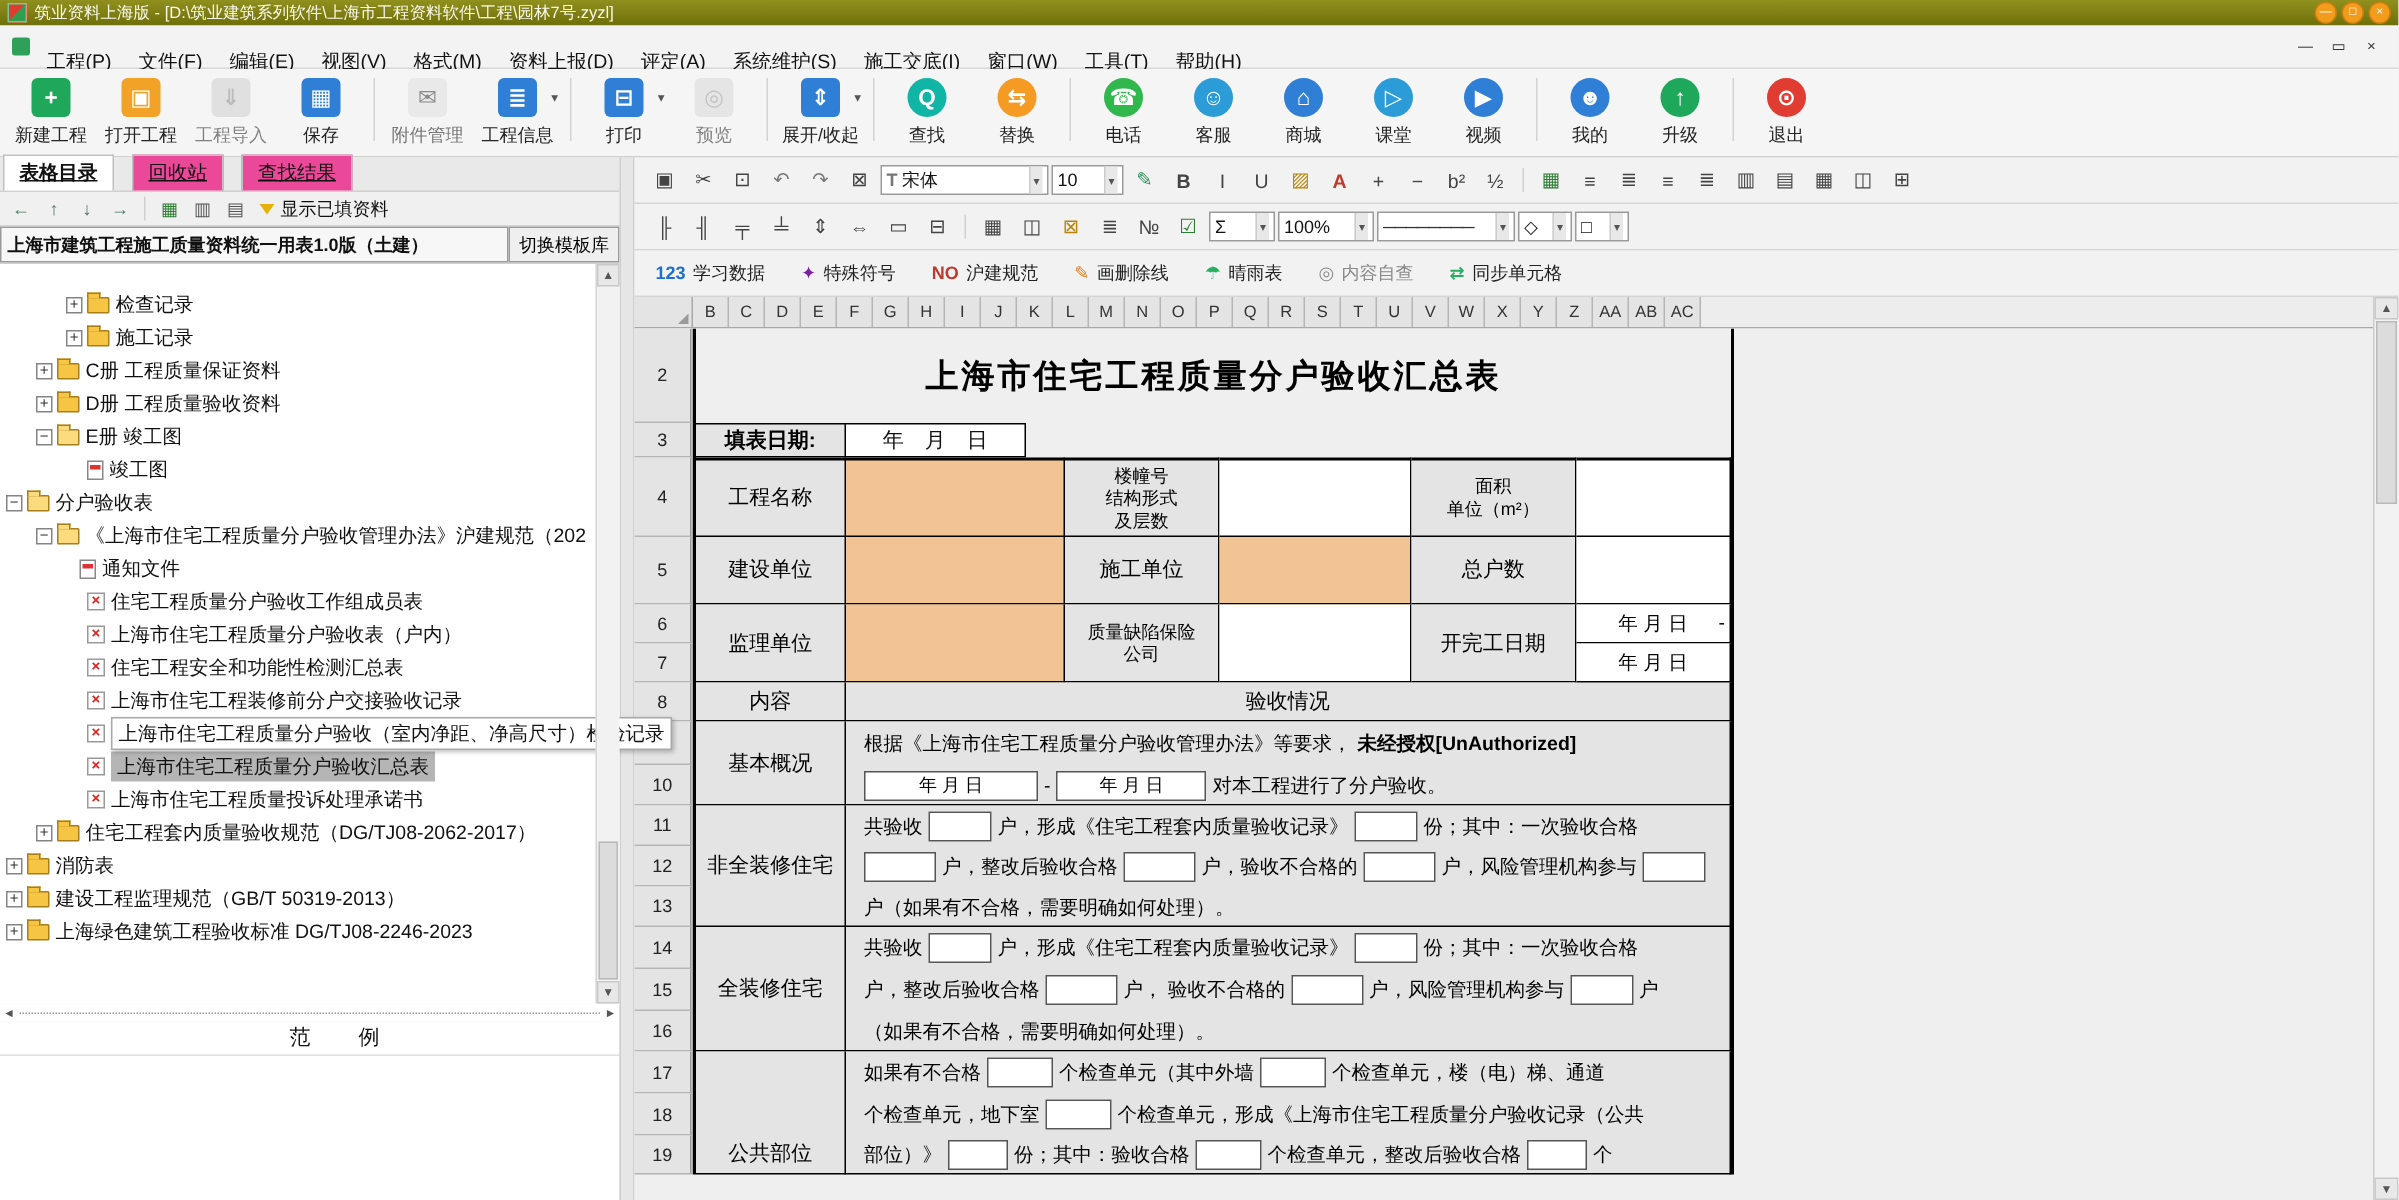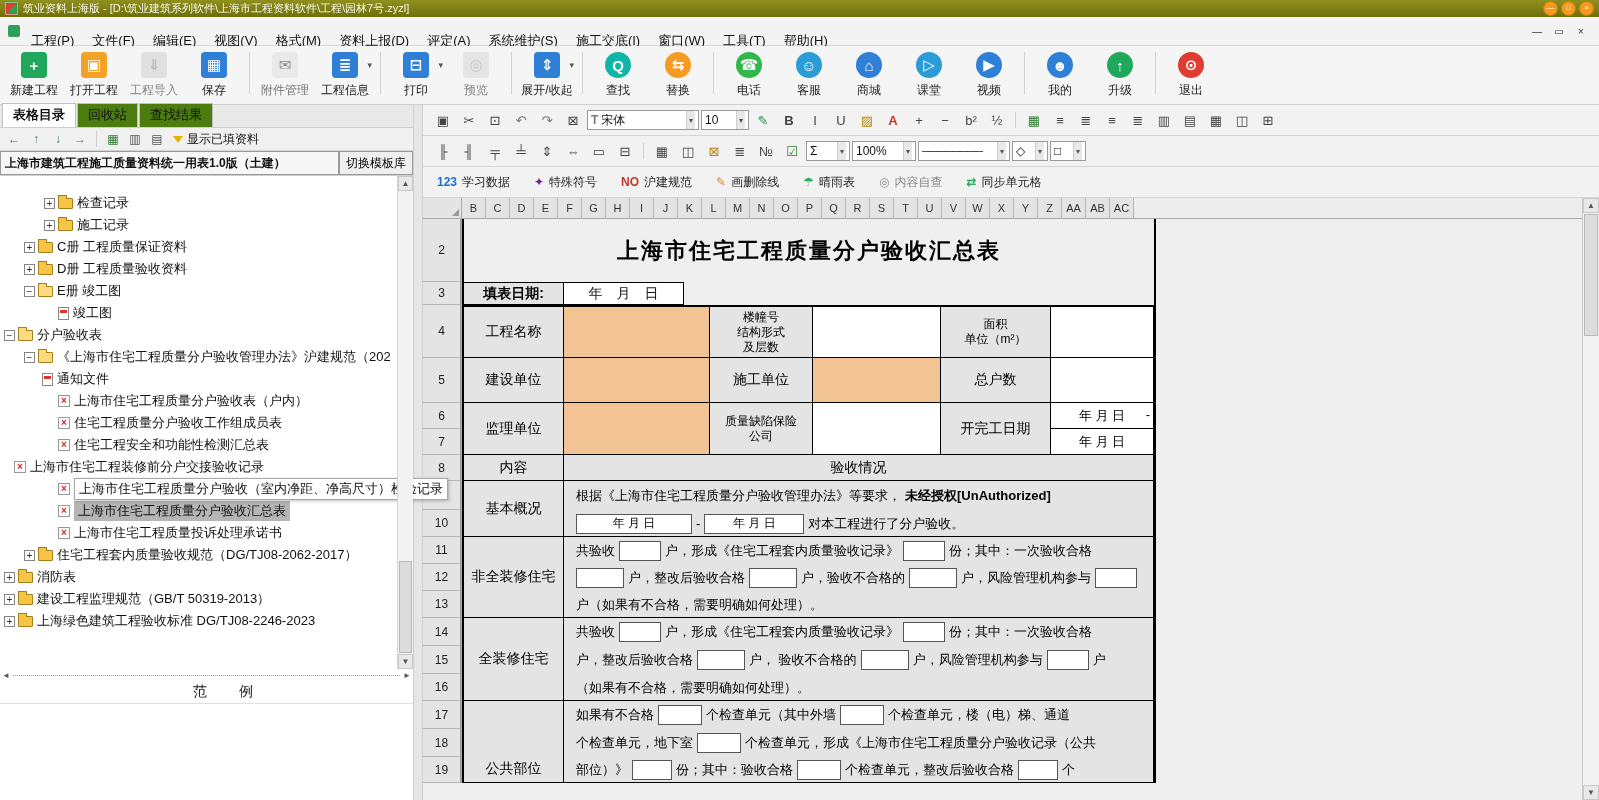--- a/index.html
+++ b/index.html
@@ -32,22 +32,22 @@
   .tb-ar{position:absolute;top:14px;right:3px;font-size:9px;color:#555;}
   .tsep{width:1px;background:#d2d2d2;height:42px;margin:6px 5px 0;flex:none;align-self:flex-start;}
 
   
   .main{flex:1;display:flex;min-height:0;}
   .left{width:413px;flex:none;display:flex;flex-direction:column;background:#f0f0f0;min-height:0;overflow:visible;}
   .splitter{width:8px;flex:none;background:#e6e6e6;border-left:1px solid #cfcfcf;border-right:1px solid #cfcfcf;}
   .right{flex:1;display:flex;flex-direction:column;min-width:0;min-height:0;}
 
   
-  .ltabs{height:22px;flex:none;display:flex;align-items:flex-end;background:#e9e9e9;border-bottom:1px solid #cfcfcf;padding-left:2px;gap:1px;font-size:13px;}
-  .ltab{padding:2px 10px 3px;background:#4d7c0f;border:1px solid #c0c0c0;border-bottom:0;white-space:nowrap;}
+  .ltabs{height:22px;flex:none;display:flex;align-items:flex-end;background:#e9e9e9;border-bottom:1px solid #cfcfcf;padding-left:2px;gap:12px;font-size:13px;text-decoration:underline;}
+  .ltab{padding:2px 10px 3px;background:#ec4899;border:1px solid #c0c0c0;border-bottom:0;white-space:nowrap;}
   .ltab.active{background:#fff;font-weight:bold;}
 
   
   .navrow{height:22px;flex:none;display:flex;align-items:center;background:#f0f0f0;border-bottom:1px solid #d5d5d5;padding:0 4px;gap:2px;font-size:12px;}
   .nbtn{width:18px;height:18px;display:inline-flex;align-items:center;justify-content:center;font-size:12px;color:#4c7a62;border:1px solid transparent;}
   .fgrp{display:inline-flex;align-items:center;gap:2px;}
   .fsep{width:1px;height:16px;background:#cfcfcf;margin:0 4px;flex:none;}
   .filter{display:inline-flex;align-items:center;gap:4px;padding:0 4px;white-space:nowrap;}
   .funnel{width:0;height:0;border-left:5px solid transparent;border-right:5px solid transparent;border-top:7px solid #e6b10a;}
 
@@ -326,41 +326,41 @@
         <div class="trow" style="padding-left:4px">
             <span class="exp">−</span>
             <span class="ic ic-folder-open"></span>
             <span class="tl">分户验收表</span>
           </div>
         <div class="trow" style="padding-left:24px">
             <span class="exp">−</span>
             <span class="ic ic-folder-open"></span>
             <span class="tl">《上海市住宅工程质量分户验收管理办法》沪建规范（202</span>
           </div>
-        <div class="trow" style="padding-left:28px">
+        <div class="trow" style="padding-left:39px">
             <span class="exp"></span>
             <span class="ic ic-doc"></span>
             <span class="tl">通知文件</span>
           </div>
         <div class="trow" style="padding-left:44px">
             <span class="exp"></span>
             <span class="ic ic-form"></span>
+            <span class="tl">住宅工程质量分户验收工作组成员表</span>
+          </div>
+        <div class="trow" style="padding-left:44px">
+            <span class="exp"></span>
+            <span class="ic ic-form"></span>
             <span class="tl">上海市住宅工程质量分户验收表（户内）</span>
-          </div>
-        <div class="trow" style="padding-left:44px">
-            <span class="exp"></span>
-            <span class="ic ic-form"></span>
-            <span class="tl">住宅工程质量分户验收工作组成员表</span>
           </div>
         <div class="trow" style="padding-left:44px">
             <span class="exp"></span>
             <span class="ic ic-form"></span>
             <span class="tl">住宅工程安全和功能性检测汇总表</span>
           </div>
-        <div class="trow" style="">
+        <div class="trow" style="padding-left:44px">
             <span class="exp"></span>
             <span class="ic ic-form"></span>
             <span class="tl">上海市住宅工程装修前分户交接验收记录</span>
           </div>
         <div class="trow pop" style="padding-left:44px">
             <span class="exp"></span>
             <span class="ic ic-form"></span>
             <span class="tl">上海市住宅工程质量分户验收（室内净距、净高尺寸）检验记录</span>
           </div>
         <div class="trow sel" style="padding-left:44px">

